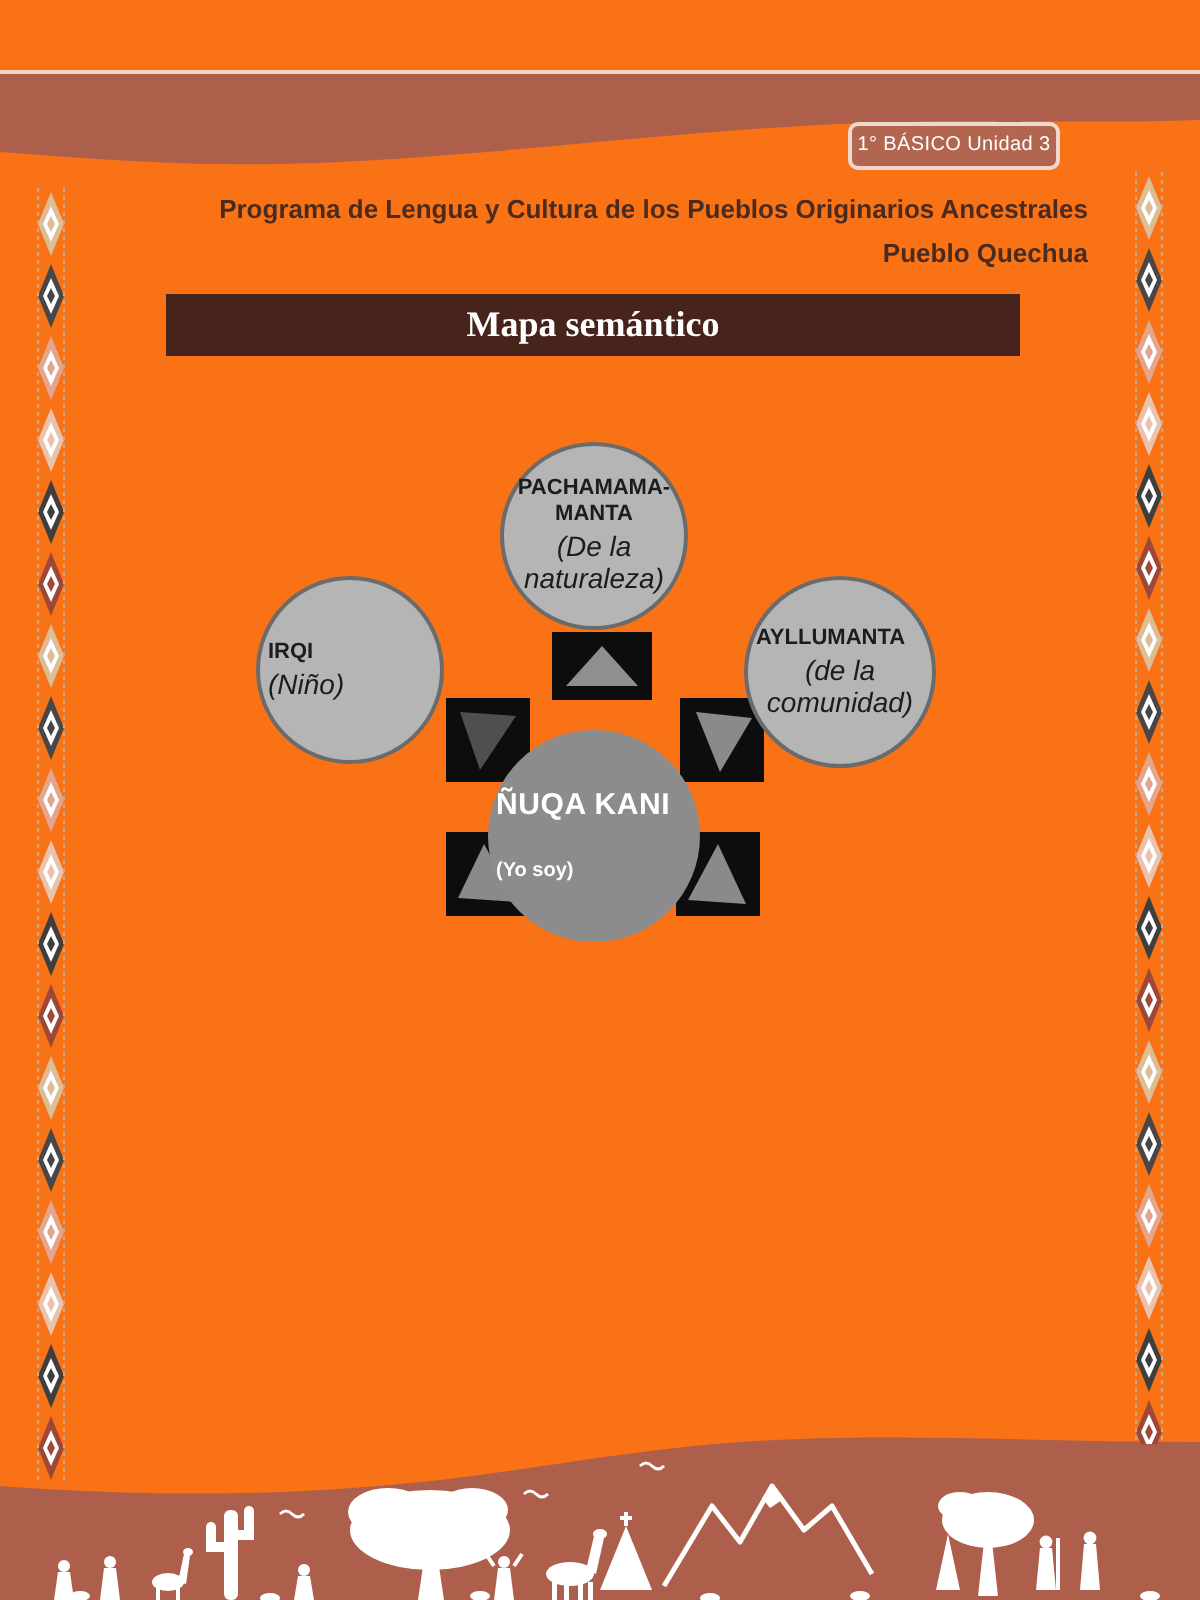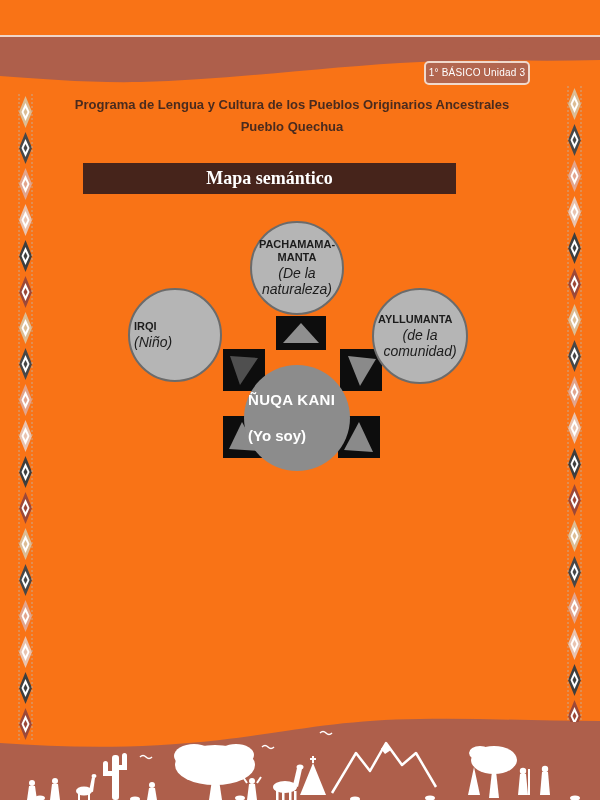--- a/index.html
+++ b/index.html
@@ -15,31 +15,31 @@
 
   
   .unit-badge {
     position:absolute; left:424px; top:61px; width:102px; height:20px;
     background:#b2664f; border:2px solid #f0d9cc; border-radius:5px;
     color:#ffffff; font-size:10px; line-height:20px; text-align:center;
     z-index:4; letter-spacing:0.2px;
   }
 
   .doc-title {
-    position:absolute; left:40px; right:56px; text-align:center;
+    position:absolute; left:40px; right:56px; text-align:right;
     font-weight:bold; font-size:13px; color:#4a2b1e;
   }
   .doc-title.line1 { top:97px; }
   .doc-title.line2 { top:119px; }
 
   .section-bar {
-    position:absolute; left:83px; top:147px; width:373px; height:31px;
+    position:absolute; left:83px; top:147px; width:427px; height:31px;
     background:#46241b; color:#ffffff; text-align:center;
     font-family:"Liberation Serif", serif; font-weight:bold;
-    font-size:18px; line-height:31px;margin-top:16px;
+    font-size:18px; line-height:31px;
   }
 
   
   .strip { position:absolute; width:15px; z-index:1; }
   .strip.left  { left:18px;  top:94px; height:648px; }
   .strip.right { left:567px; top:86px; height:636px; }
 
   
   .connector { position:absolute; background:#0d0d0d; z-index:1; }
   .node {
@@ -55,21 +55,21 @@
   .node.left         { left:128px; top:288px; width:94px;  height:94px;  }
   .node.right        { left:372px; top:288px; width:96px;  height:96px;  }
   .node.bottom-left  { left:128px; top:419px; width:102px; height:102px; }
   .node.bottom-right { left:378px; top:418px; width:100px; height:100px; }
 
   .node.center {
     left:244px; top:365px; width:106px; height:106px;
     background:#8c8c8c; border:none; z-index:3;gap:16px;
   }
   .center-title { color:#ffffff; font-weight:bold; font-size:15px; line-height:1.1; letter-spacing:0.3px; }
-  .center-sub   { color:#ffffff; font-weight:bold; font-size:15px; margin-top:2px; }
+  .center-sub   { color:#ffffff; font-weight:bold; font-size:10px; margin-top:2px; }
 
   .conn-top { left:276px; top:316px; width:50px; height:34px; }
   .conn-ul  { left:223px; top:349px; width:42px; height:42px; }
   .conn-ur  { left:340px; top:349px; width:42px; height:42px; }
   .conn-ll  { left:223px; top:416px; width:42px; height:42px; }
   .conn-lr  { left:338px; top:416px; width:42px; height:42px; }
 
   
   .footer-scene { position:absolute; left:0; top:713px; width:600px; height:87px; }
 </style>

